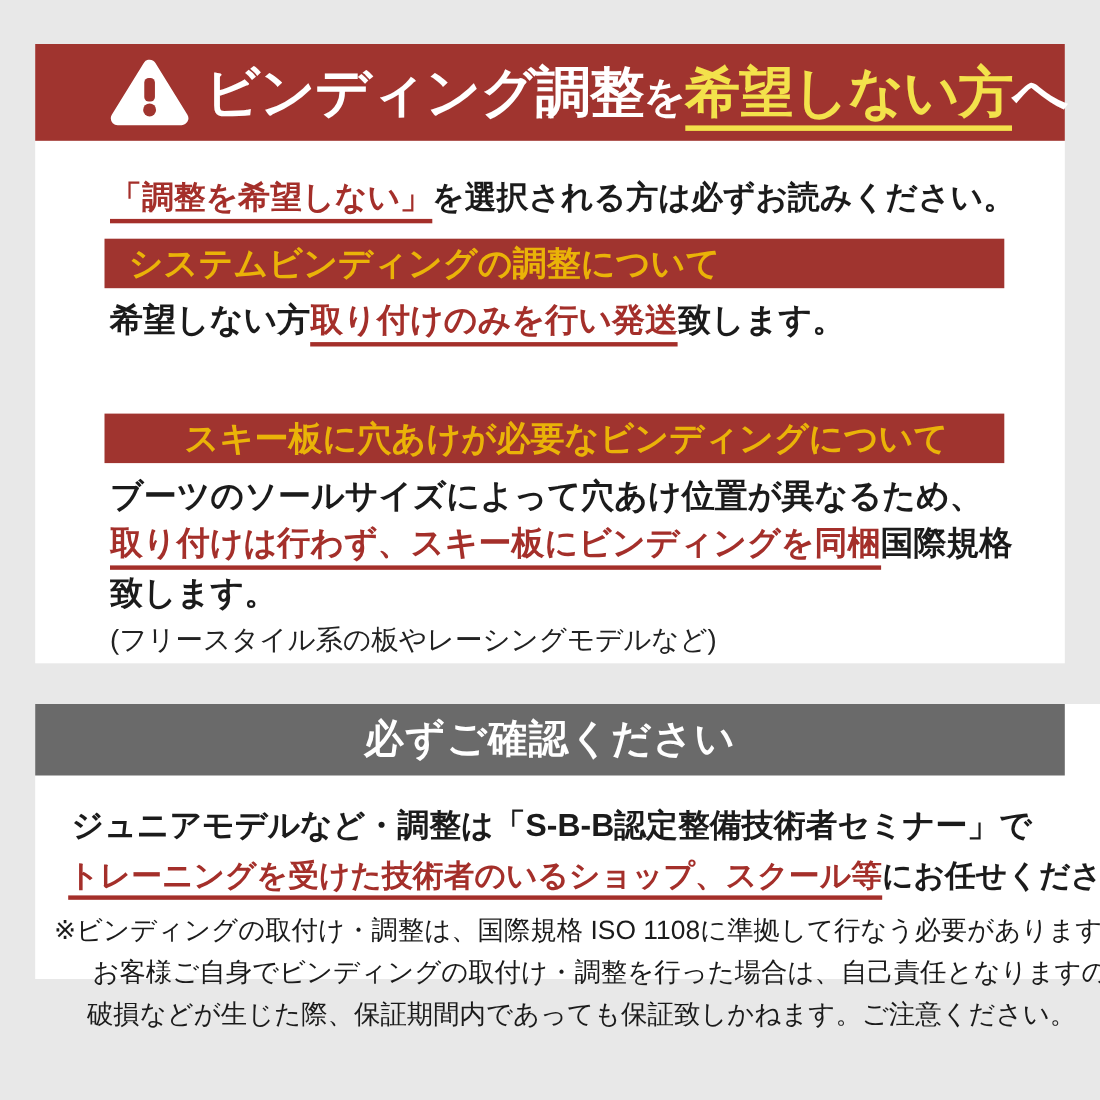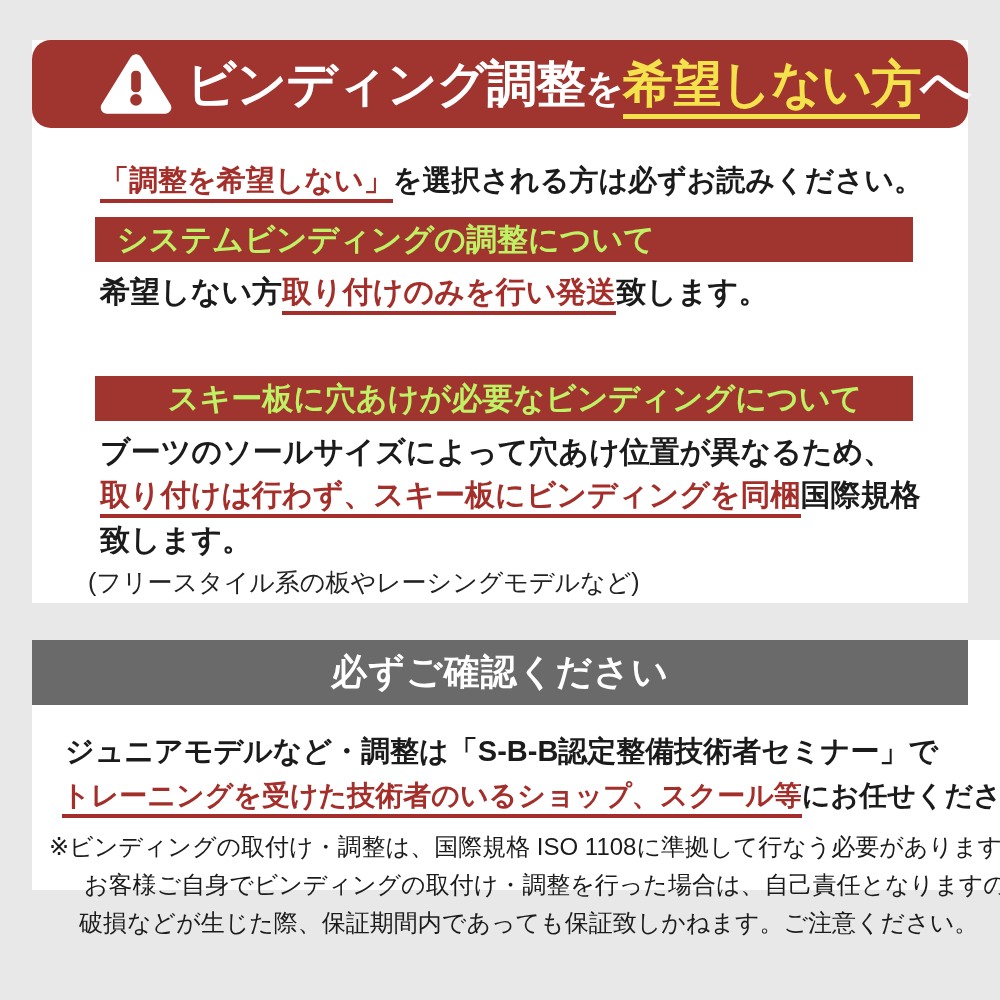--- a/index.html
+++ b/index.html
@@ -10,34 +10,33 @@
     color:#1b1b1b;
   }
   .card{position:absolute;left:32px;width:936px;background:#ffffff;}
   #card-top{top:40px;height:563px;}
   #card-bottom{top:640px;height:250px;padding-left:37px;}
 
   .main-banner{
     position:absolute;left:0;top:0;width:936px;height:88px;
     background:#a0342f;display:flex;align-items:center;padding-left:68px;
     box-sizing:border-box;
-    border-radius:19px;
   }
   .main-title{
     font-size:50px;font-weight:900;letter-spacing:-1px;color:#ffffff;
     margin-left:14px;white-space:nowrap;
   }
   .main-title .particle{font-size:38px;}
   .hl-yellow{
     color:#f3e24b;border-bottom:5px solid #f3e24b;padding-bottom:2px;
   }
 
   .section-banner{
     position:absolute;left:63px;width:818px;height:45px;
-    background:#a0342f;color:#bef264;font-size:31px;font-weight:bold;
+    background:#a0342f;color:#eab308;font-size:31px;font-weight:bold;
     line-height:45px;padding-left:22px;box-sizing:border-box;
     letter-spacing:0px;white-space:nowrap;
   }
   .body-line{
     position:absolute;font-size:30px;font-weight:bold;line-height:1.15;
     white-space:nowrap;letter-spacing:0px;
   }
   .intro-line{font-size:29px;text-align:right;}
   .red-underline{
     color:#a42f2a;border-bottom:4px solid #a42f2a;padding-bottom:3px;
@@ -95,21 +94,21 @@
   </div>
 
   <div class="body-line" style="left:68px;top:395px;">ブーツのソールサイズによって穴あけ位置が異なるため、</div>
 
   <div class="body-line" style="left:68px;top:438px;">
     <span class="red-underline">取り付けは行わず、スキー板にビンディングを同梱</span><span>国際規格</span>
   </div>
 
   <div class="body-line" style="left:68px;top:483px;">致します。</div>
 
-  <div class="note-line" style="left:56px;top:527px;">(フリースタイル系の板やレーシングモデルなど)</div>
+  <div class="note-line" style="left:68px;top:527px;">(フリースタイル系の板やレーシングモデルなど)</div>
 
 </div>
 
 <div class="card" id="card-bottom">
 
   <div class="gray-banner">
     <span>必ずご確認ください</span>
   </div>
 
   <div class="body-line confirm-line" style="left:33px;top:95px;">ジュニアモデルなど・調整は「S-B-B認定整備技術者セミナー」で</div>

